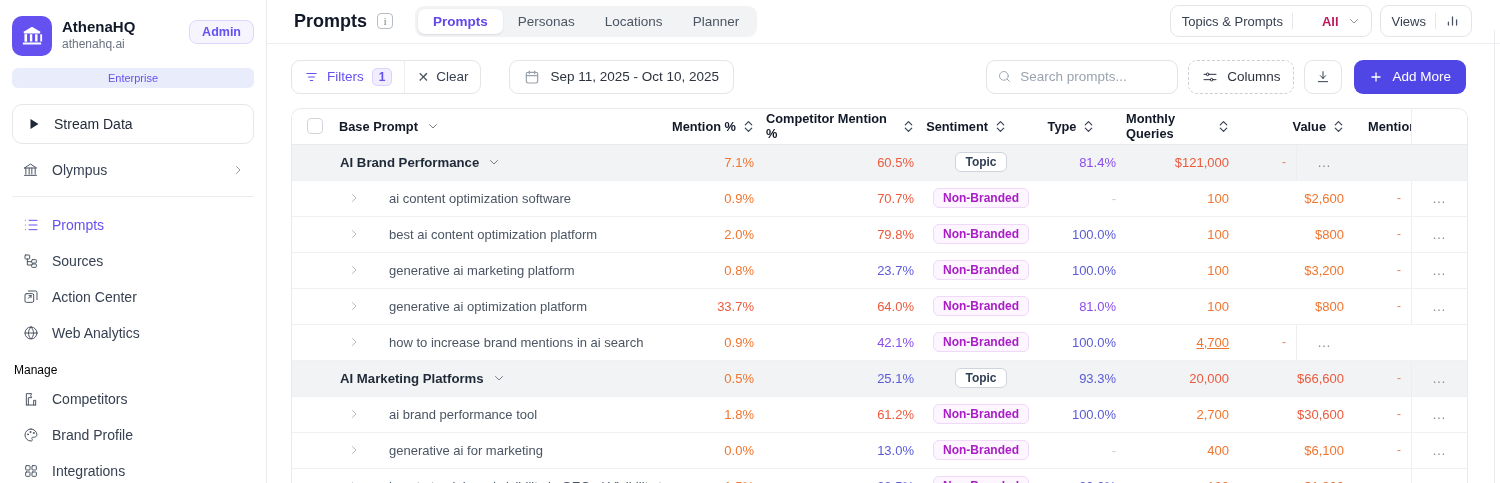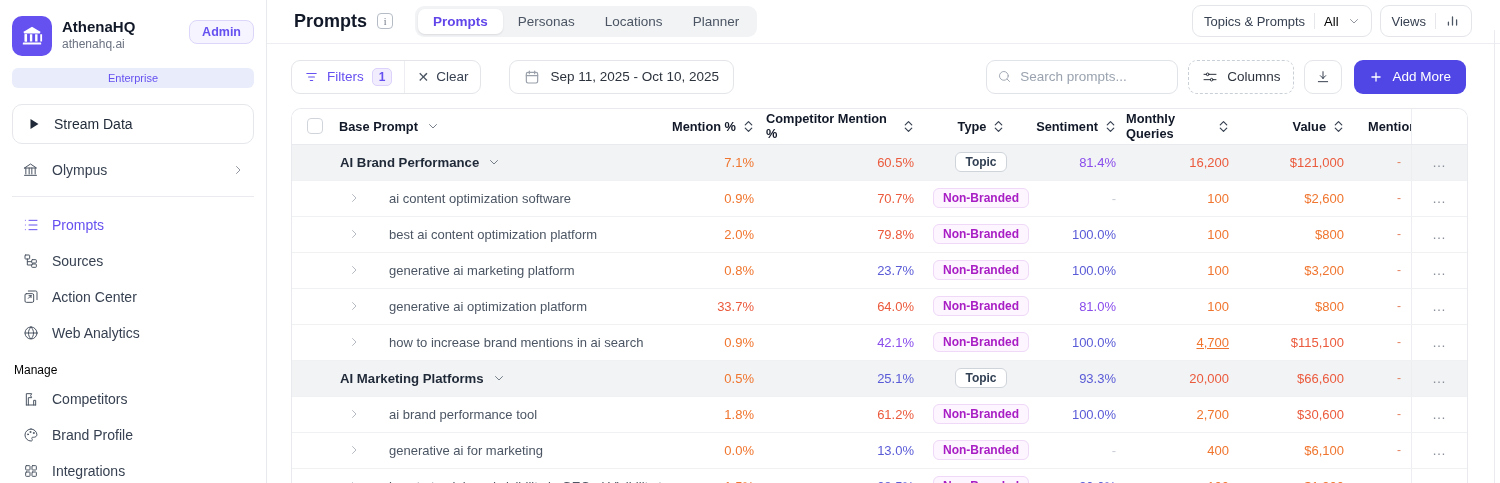--- a/index.html
+++ b/index.html
@@ -38,21 +38,21 @@
   .page-title { font-size:18px; font-weight:700; color:#111827; }
   .info-chip { width:16px; height:16px; border:1px solid #b6bcc6; border-radius:4px; color:#6b7280;
     font-size:10px; display:inline-flex; align-items:center; justify-content:center; margin-left:10px; font-family:"Liberation Serif",serif; }
   .tabs { display:flex; background:#f2f3f5; border-radius:9px; padding:3px; margin-left:22px; }
   .tab { padding:5px 15px; font-size:13.5px; color:#4b5563; font-weight:500; border-radius:7px; cursor:pointer; white-space:nowrap; }
   .tab.active { background:#fff; color:#6246ea; font-weight:700; box-shadow:0 1px 2px rgba(16,24,40,.10); }
   .topbar-right { margin-left:auto; display:flex; gap:8px; margin-right:14px; }
   .pill-btn { display:flex; align-items:center; gap:9px; height:32px; border:1px solid #e3e5e9; border-radius:9px;
     padding:0 11px; font-size:13px; font-weight:500; color:#374151; cursor:pointer; background:#fff; }
   .pill-btn .vsep { width:1px; height:16px; background:#e5e7eb; }
-  .accent-txt { color:#000000; font-weight:400; }
+  .accent-txt { color:#be185d; font-weight:700;margin-left:20px; }
 
   
   .toolbar { display:flex; align-items:center; padding:16px 36px 0 24px; gap:10px; }
   .filters-group { display:flex; align-items:center; height:34px; border:1px solid #e3e5e9; border-radius:9px; background:#fff; }
   .fg-sec { display:flex; align-items:center; gap:8px; padding:0 12px; height:100%; cursor:pointer; font-size:13.5px; }
   .fg-sec.filters { color:#6550f0; font-weight:500; }
   .count-badge { background:#f1edfe; border:1px solid #ddd2fb; color:#6550f0; font-size:12px; font-weight:600;
     border-radius:5px; padding:1px 6px; }
   .fg-div { width:1px; height:100%; background:#eceef1; }
   .fg-sec.clear { color:#374151; gap:7px; }
@@ -350,36 +350,36 @@
             </span>
         </div>
         <div class="c c-comp">
           <span>Competitor Mention %</span>
           <span class="sort-ic">
               <svg width="11" height="13" viewBox="0 0 12 16" fill="none" stroke="currentColor" stroke-width="1.5" stroke-linecap="round" stroke-linejoin="round">
                 <path d="M2 6l4-4 4 4M2 10l4 4 4-4"></path>
               </svg>
             </span>
         </div>
+        <div class="c c-sent">
+          <span>Sentiment</span>
+          <span class="sort-ic">
+              <svg width="11" height="13" viewBox="0 0 12 16" fill="none" stroke="currentColor" stroke-width="1.5" stroke-linecap="round" stroke-linejoin="round">
+                <path d="M2 6l4-4 4 4M2 10l4 4 4-4"></path>
+              </svg>
+            </span>
+        </div>
         <div class="c c-type">
           <span>Type</span>
           <span class="sort-ic">
               <svg width="11" height="13" viewBox="0 0 12 16" fill="none" stroke="currentColor" stroke-width="1.5" stroke-linecap="round" stroke-linejoin="round">
                 <path d="M2 6l4-4 4 4M2 10l4 4 4-4"></path>
               </svg>
             </span>
         </div>
-        <div class="c c-sent">
-          <span>Sentiment</span>
-          <span class="sort-ic">
-              <svg width="11" height="13" viewBox="0 0 12 16" fill="none" stroke="currentColor" stroke-width="1.5" stroke-linecap="round" stroke-linejoin="round">
-                <path d="M2 6l4-4 4 4M2 10l4 4 4-4"></path>
-              </svg>
-            </span>
-        </div>
         <div class="c c-q">
           <span>Monthly Queries</span>
           <span class="sort-ic">
               <svg width="11" height="13" viewBox="0 0 12 16" fill="none" stroke="currentColor" stroke-width="1.5" stroke-linecap="round" stroke-linejoin="round">
                 <path d="M2 6l4-4 4 4M2 10l4 4 4-4"></path>
               </svg>
             </span>
         </div>
         <div class="c c-val">
           <span>Value</span>
@@ -404,21 +404,20 @@
                   <path d="M5 9l7 7 7-7"></path>
                 </svg>
               </span>
     </div>
     <div class="c c-mention num" style="color: rgb(240, 117, 46);">7.1%</div>
     <div class="c c-comp num" style="color: rgb(235, 90, 60);">60.5%</div>
     <div class="c c-type">
               <span class="badge topic-badge">Topic</span>
             </div>
     <div class="c c-sent num" style="color: rgb(138, 77, 236);">81.4%</div>
-    <div class="c c-q num" style="color: rgb(235, 90, 60);">16,200</div>
     <div class="c c-val num" style="color: rgb(235, 90, 60);">$121,000</div>
     <div class="c c-ext num" style="color: rgb(226, 130, 95); font-size: 12px;">-</div>
     <div class="c c-act">…</div>
   </div>
           <div class="trow">
     <div class="c c-prompt">
       <span class="expand-ic">
                 <svg width="12" height="12" viewBox="0 0 24 24" fill="none" stroke="currentColor" stroke-width="1.5" stroke-linecap="round" stroke-linejoin="round">
                   <path d="M9 5l7 7-7 7"></path>
                 </svg>
@@ -510,21 +509,20 @@
       <span class="prompt-label">how to increase brand mentions in ai search</span>
 
     </div>
     <div class="c c-mention num" style="color: rgb(240, 117, 46);">0.9%</div>
     <div class="c c-comp num" style="color: rgb(138, 77, 236);">42.1%</div>
     <div class="c c-type">
               <span class="badge nb-badge">Non-Branded</span>
             </div>
     <div class="c c-sent num" style="color: rgb(90, 91, 215);">100.0%</div>
     <div class="c c-q num" style="color: rgb(240, 117, 46); text-decoration: underline;">4,700</div>
-    <div class="c c-val num" style="color: rgb(235, 90, 60);">$115,100</div>
     <div class="c c-ext num" style="color: rgb(226, 130, 95); font-size: 12px;">-</div>
     <div class="c c-act">…</div>
   </div>
           <div class="trow topic">
     <div class="c c-prompt">
 
       <span class="prompt-label topic-label">AI Marketing Platforms</span>
       <span class="caret">
                 <svg width="12" height="12" viewBox="0 0 24 24" fill="none" stroke="currentColor" stroke-width="1.5" stroke-linecap="round" stroke-linejoin="round">
                   <path d="M5 9l7 7 7-7"></path>

